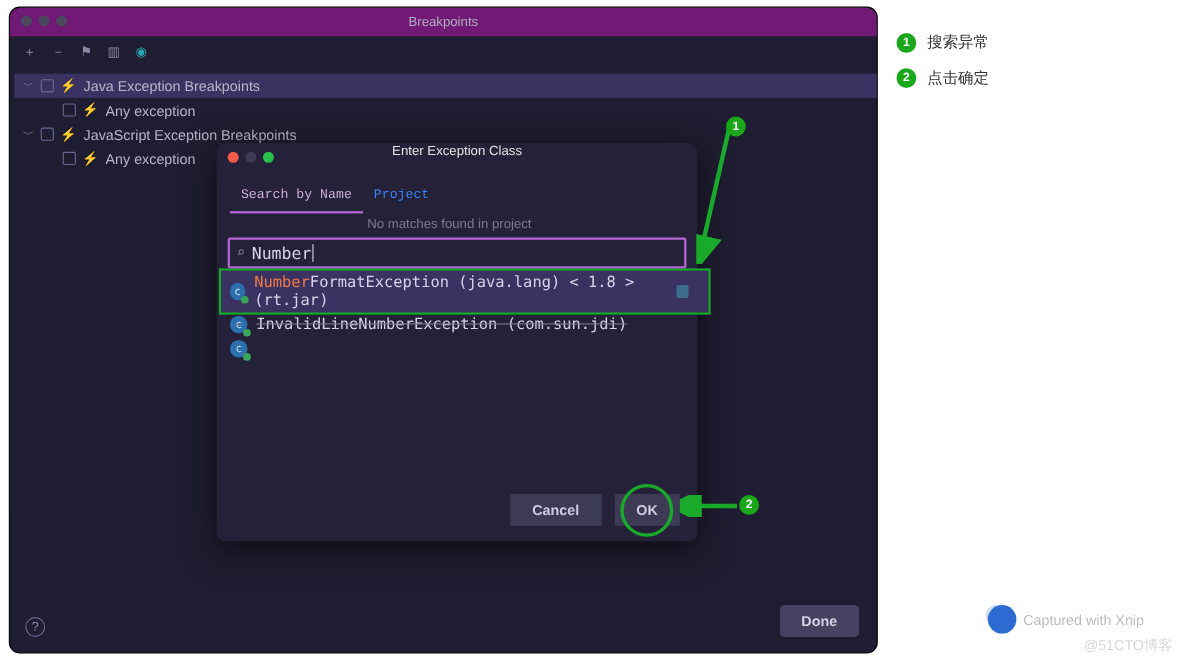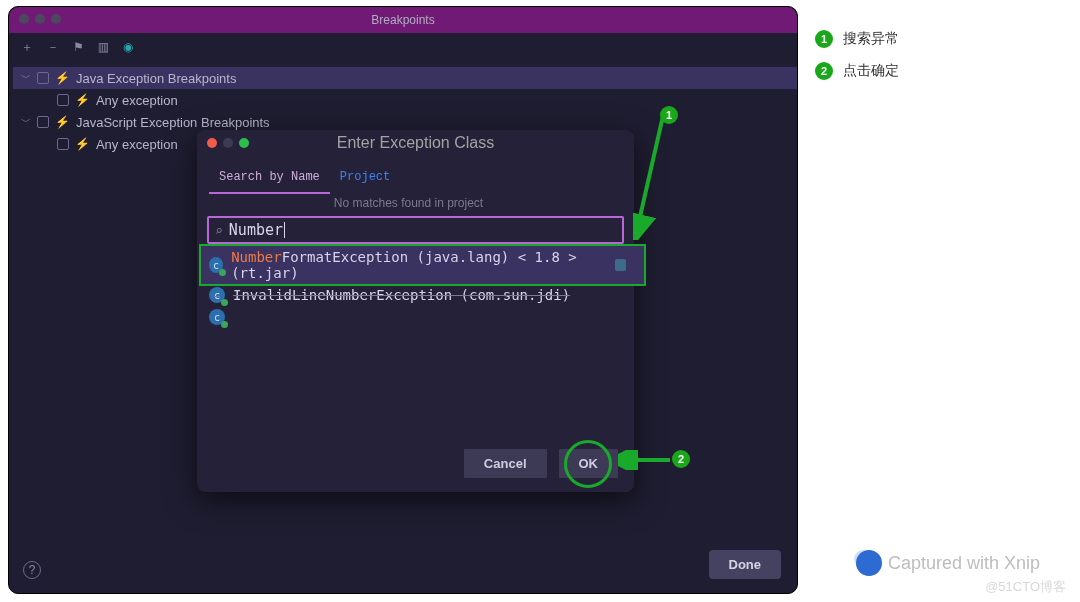--- a/index.html
+++ b/index.html
@@ -41,22 +41,22 @@
     border:1px solid #6c6891; border-radius:50%;
     display:flex; align-items:center; justify-content:center;
     color:#8b88a3; font-size:12px;
   }
   
   .modal {
     position:absolute; left:188px; top:123px; width:437px; height:362px;
     background:#242138; border-radius:8px; box-shadow: 0 8px 30px rgba(0,0,0,0.6);
   }
   .modal-title {
-    height:26px; display:flex; align-items:center; justify-content:center;
-    font-size:16px; color:#a3a3a3; position:relative;
+    height:26px; display:flex; align-items:flex-start; justify-content:center;
+    font-size:12px; color:#e5e5e5; position:relative;
   }
   .modal-traffic { position:absolute; left:10px; top:8px; display:flex; gap:6px; }
   .mdot { width:10px; height:10px; border-radius:50%; }
   .mdot.r{ background:#f25b4b;} .mdot.y{ background:#3d3a54;} .mdot.g{ background:#2bbf4e;}
   .tabs { display:flex; gap:0; padding:8px 12px 0 12px;font-family:Liberation Mono, monospace; }
   .tab {
     padding:6px 10px 8px 10px; font-size:12px; color:#3b82f6; cursor:pointer;
   }
   .tab.active { color:#cdaedb; border-bottom:2px solid #b967d8; }
   .hint { text-align:center; color:#7c7992; font-size:12px; padding:2px 14px 0 0;}
@@ -119,21 +119,21 @@
   }
   .arrow2 {
     position:absolute; left:618px; top:450px; width:55px; height:20px; pointer-events:none;
   }
   .ann-badge {
     position:absolute; width:18px; height:18px; border-radius:50%;
     background:#1aa81a; color:#fff; font-size:11px; font-weight:bold;
     display:flex; align-items:center; justify-content:center;
   }
   .watermark {
-    position:absolute; right:40px; bottom:26px; color:#bdbdbd; font-size:18px;
+    position:absolute; right:40px; bottom:26px; color:#bdbdbd; font-size:13px;
     display:flex; align-items:center; gap:6px;justify-content:space-between;
   }
   .wm-icon {
     width:26px; height:26px; border-radius:50%; background:#2d6bd2;
     box-shadow: -6px -4px 0 -4px #d0e0f5;
   }
   .footer-wm {
     position:absolute; right:14px; bottom:6px; color:#d8d8d8; font-size:13px;
   }
 </style>

